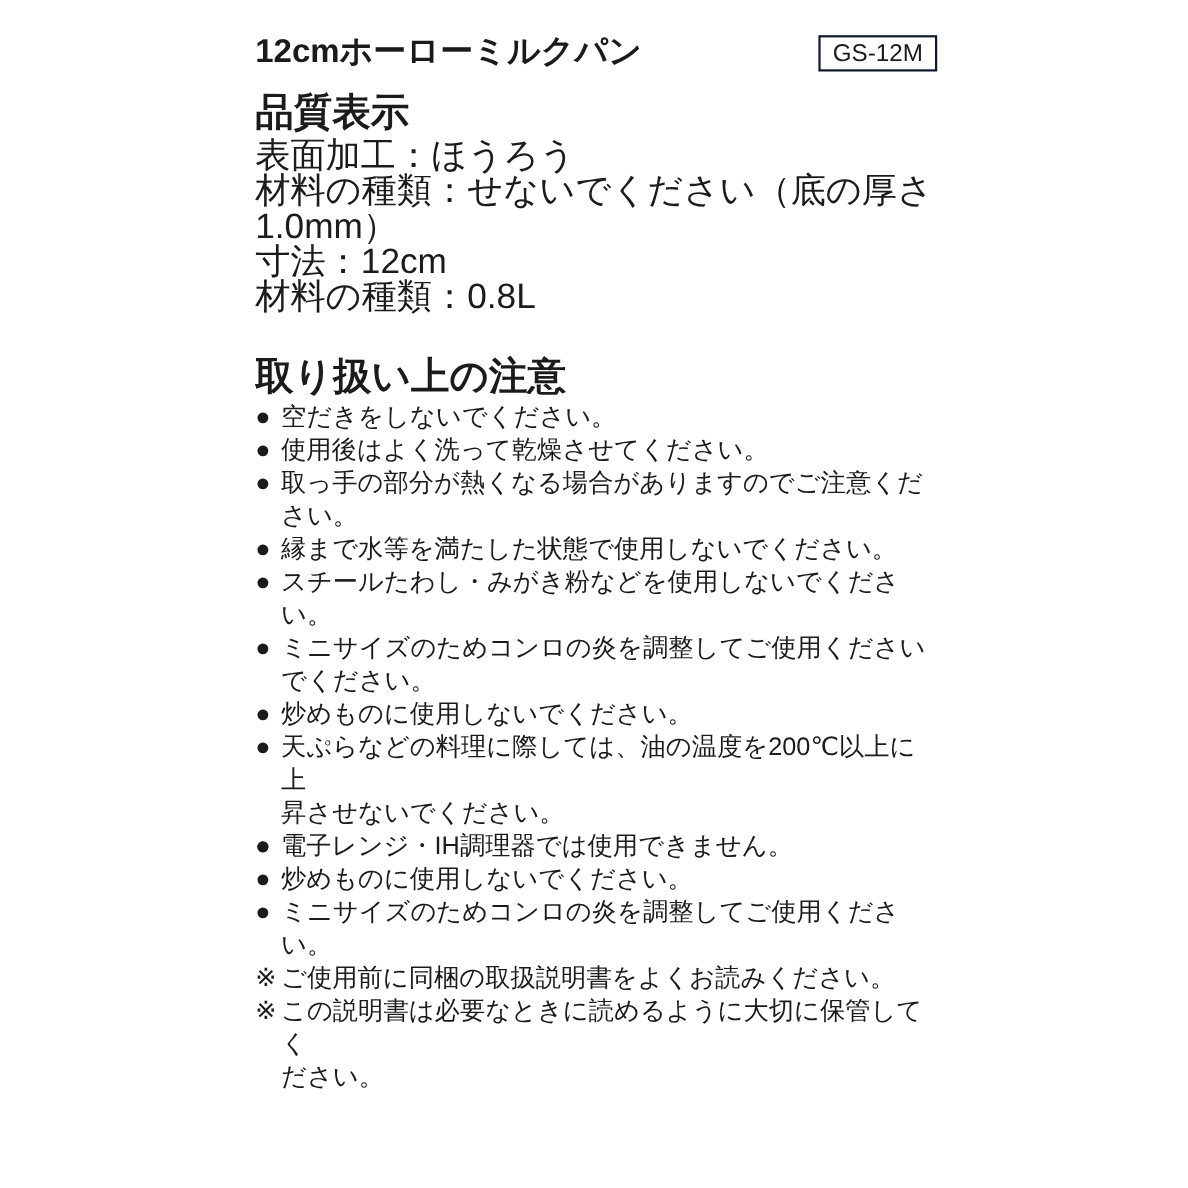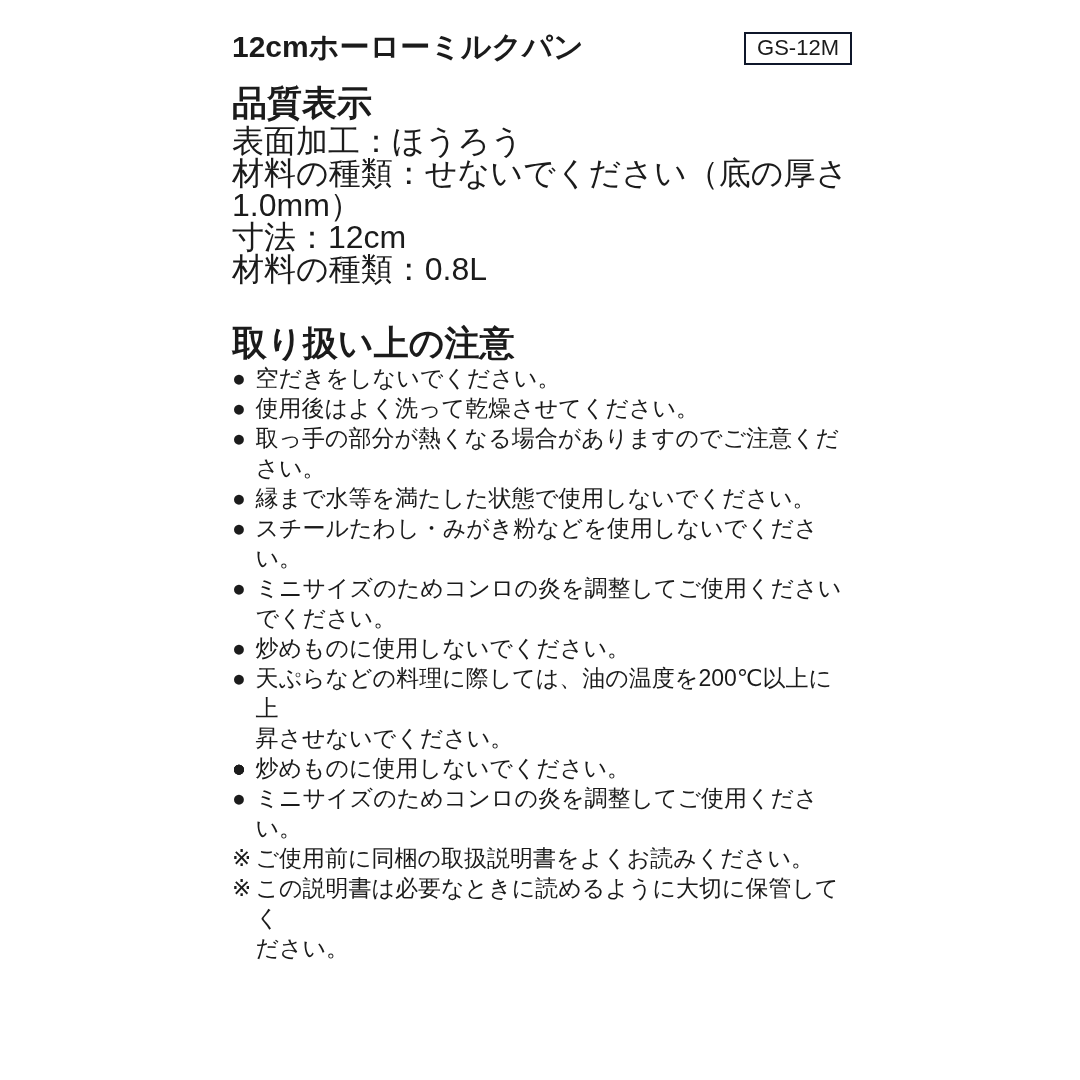--- a/index.html
+++ b/index.html
@@ -111,21 +111,21 @@
         <li class="precaution-item"><span class="precaution-marker">●</span><span class="precaution-text">取っ手の部分が熱くなる場合がありますのでご注意ください。</span></li>
         <li class="precaution-item"><span class="precaution-marker">●</span><span class="precaution-text">縁まで水等を満たした状態で使用しないでください。</span></li>
         <li class="precaution-item"><span class="precaution-marker">●</span><span class="precaution-text">スチールたわし・みがき粉などを使用しないでください。</span></li>
         <li class="precaution-item"><span class="precaution-marker">●</span><span class="precaution-text">ミニサイズのためコンロの炎を調整してご使用ください
 でください。</span></li>
         <li class="precaution-item"><span class="precaution-marker">●</span><span class="precaution-text">炒めものに使用しないでください。</span></li>
         <li class="precaution-item"><span class="precaution-marker">●</span><span class="precaution-text">天ぷらなどの料理に際しては、油の温度を200℃以上に上
 昇させないでください。</span></li>
         <li class="precaution-item"><span class="precaution-marker">●</span></li>
         <li class="precaution-item"><span class="precaution-marker">●</span></li>
-        <li class="precaution-item"><span class="precaution-marker">●</span></li>
+        <li class="precaution-item"><span class="precaution-marker">●</span><span class="precaution-text">電子レンジ・IH調理器では使用できません。</span></li>
         <li class="precaution-item"><span class="precaution-marker">●</span><span class="precaution-text">炒めものに使用しないでください。</span></li>
         <li class="precaution-item"><span class="precaution-marker">●</span><span class="precaution-text">ミニサイズのためコンロの炎を調整してご使用ください。</span></li>
         <li class="precaution-item"><span class="precaution-marker">※</span><span class="precaution-text">ご使用前に同梱の取扱説明書をよくお読みください。</span></li>
         <li class="precaution-item"><span class="precaution-marker">※</span><span class="precaution-text">この説明書は必要なときに読めるように大切に保管してく
 ださい。</span></li>
       </ul>
     </section>
 
   </div>
 </div>

